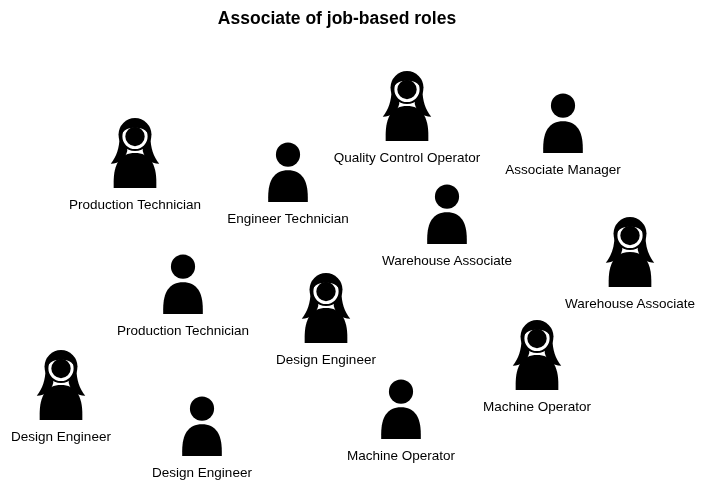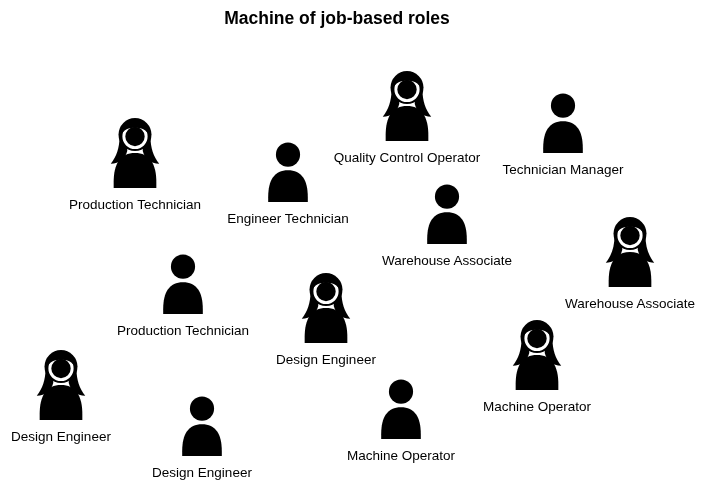--- a/index.html
+++ b/index.html
@@ -50,21 +50,21 @@
     font-size: 13.5px;
     line-height: 16px;
     white-space: nowrap;
     color: #000000;
   }
 </style>
 </head>
 <body style="background: rgb(255, 255, 255);">
 
 <div id="canvas">
-  <div id="title">Machine of job-based roles</div>
+  <div id="title">Associate of job-based roles</div>
   <div id="people-layer">
       <div class="person person-female" style="left: 135px; top: 113px;">
         <span class="icon-wrap">
           <svg width="64" height="80" viewBox="0 0 66 80" xmlns="http://www.w3.org/2000/svg">
             <circle cx="33" cy="21" r="17" fill="#000"></circle>
             <path d="M17 24 C17 34 14 44 8 51 C17 51 23 46 25 38 L25 26 Z" fill="#000"></path>
             <path d="M49 24 C49 34 52 44 58 51 C49 51 43 46 41 38 L41 26 Z" fill="#000"></path>
             <circle cx="33" cy="23" r="11.5" fill="#000" stroke="#fff" stroke-width="3"></circle>
             <path d="M33 9 C25.5 9 20.5 13.5 19.5 20 C23 15 28 14 33 14 C38 14 43 15 46.5 20 C45.5 13.5 40.5 9 33 9 Z" fill="#000"></path>
             <path d="M33 40 C18 40 11 51 11 70 L11 76 L55 76 L55 70 C55 51 48 40 33 40 Z" fill="#000"></path>
@@ -94,21 +94,21 @@
         </span>
         <span class="plabel">Quality Control Operator</span>
       </div>
       <div class="person person-male" style="left: 563px; top: 78px;">
         <span class="icon-wrap">
           <svg width="58" height="66" viewBox="0 0 60 66" xmlns="http://www.w3.org/2000/svg">
             <circle cx="30" cy="13" r="12.5" fill="#000"></circle>
             <path d="M30 29 C16 29 9.5 39 9.5 57 L9.5 62 L50.5 62 L50.5 57 C50.5 39 44 29 30 29 Z" fill="#000"></path>
           </svg>
         </span>
-        <span class="plabel">Technician Manager</span>
+        <span class="plabel">Associate Manager</span>
       </div>
       <div class="person person-male" style="left: 447px; top: 169px;">
         <span class="icon-wrap">
           <svg width="58" height="66" viewBox="0 0 60 66" xmlns="http://www.w3.org/2000/svg">
             <circle cx="30" cy="13" r="12.5" fill="#000"></circle>
             <path d="M30 29 C16 29 9.5 39 9.5 57 L9.5 62 L50.5 62 L50.5 57 C50.5 39 44 29 30 29 Z" fill="#000"></path>
           </svg>
         </span>
         <span class="plabel">Warehouse Associate</span>
       </div>

